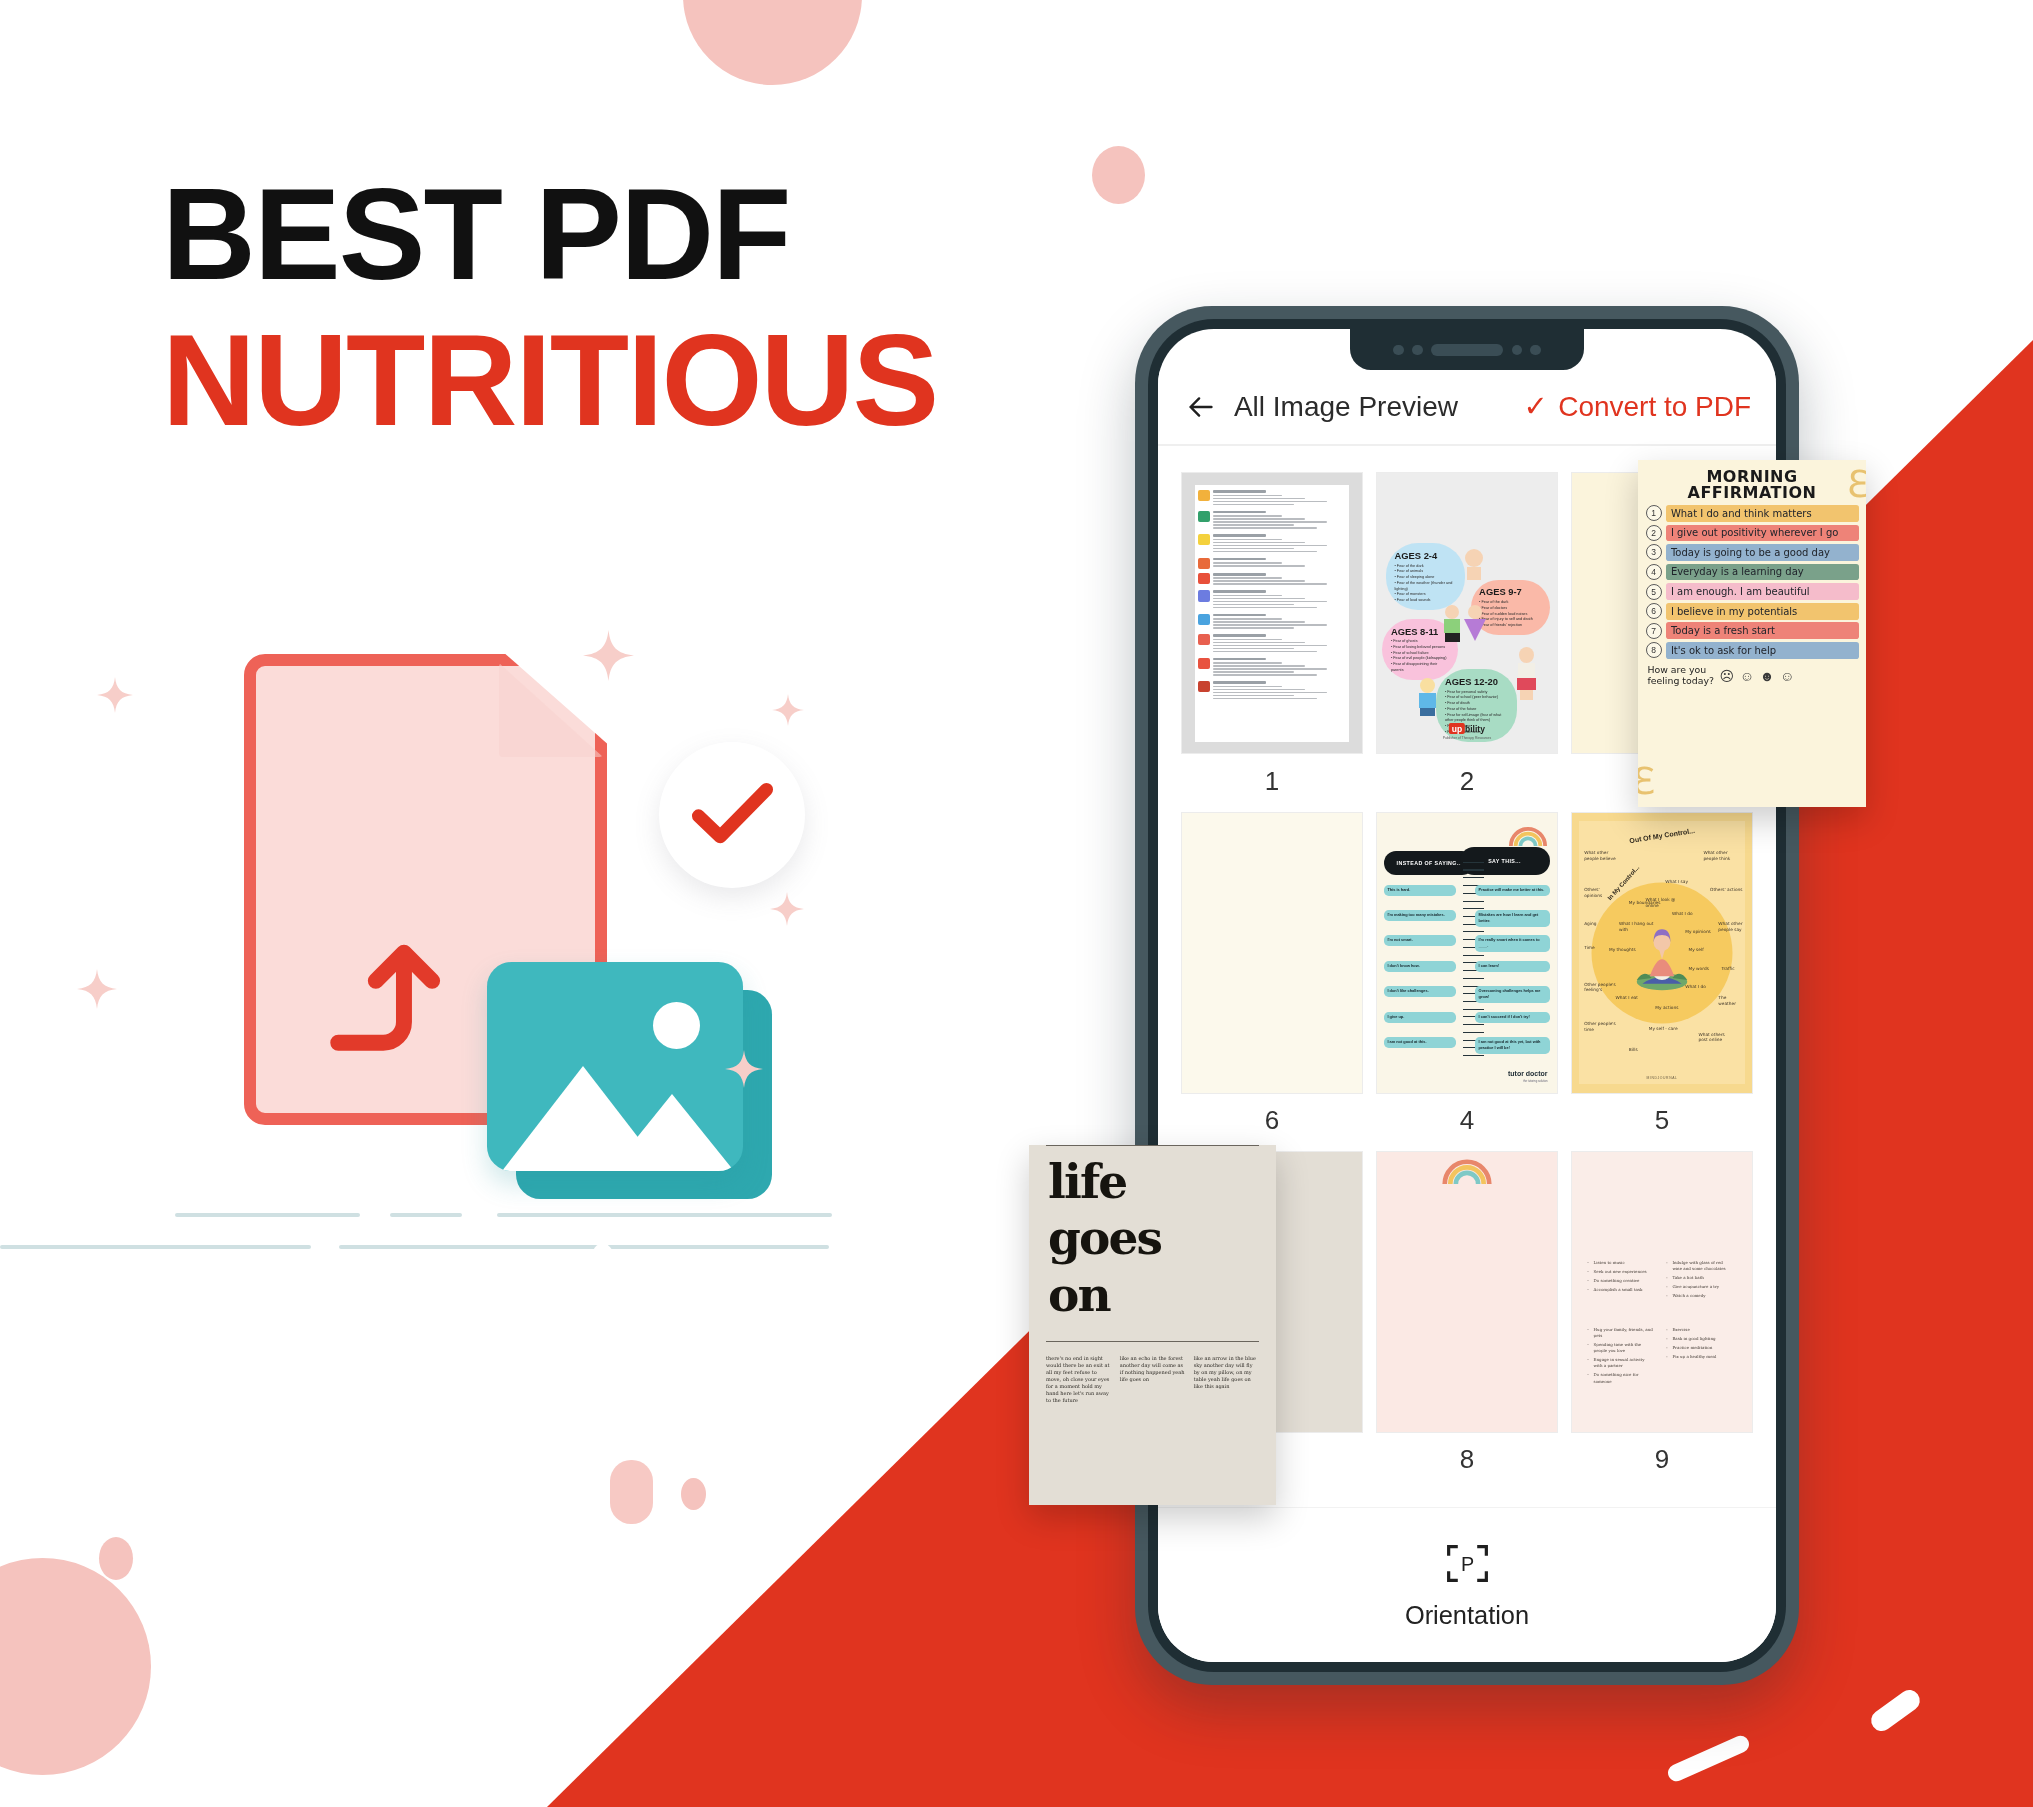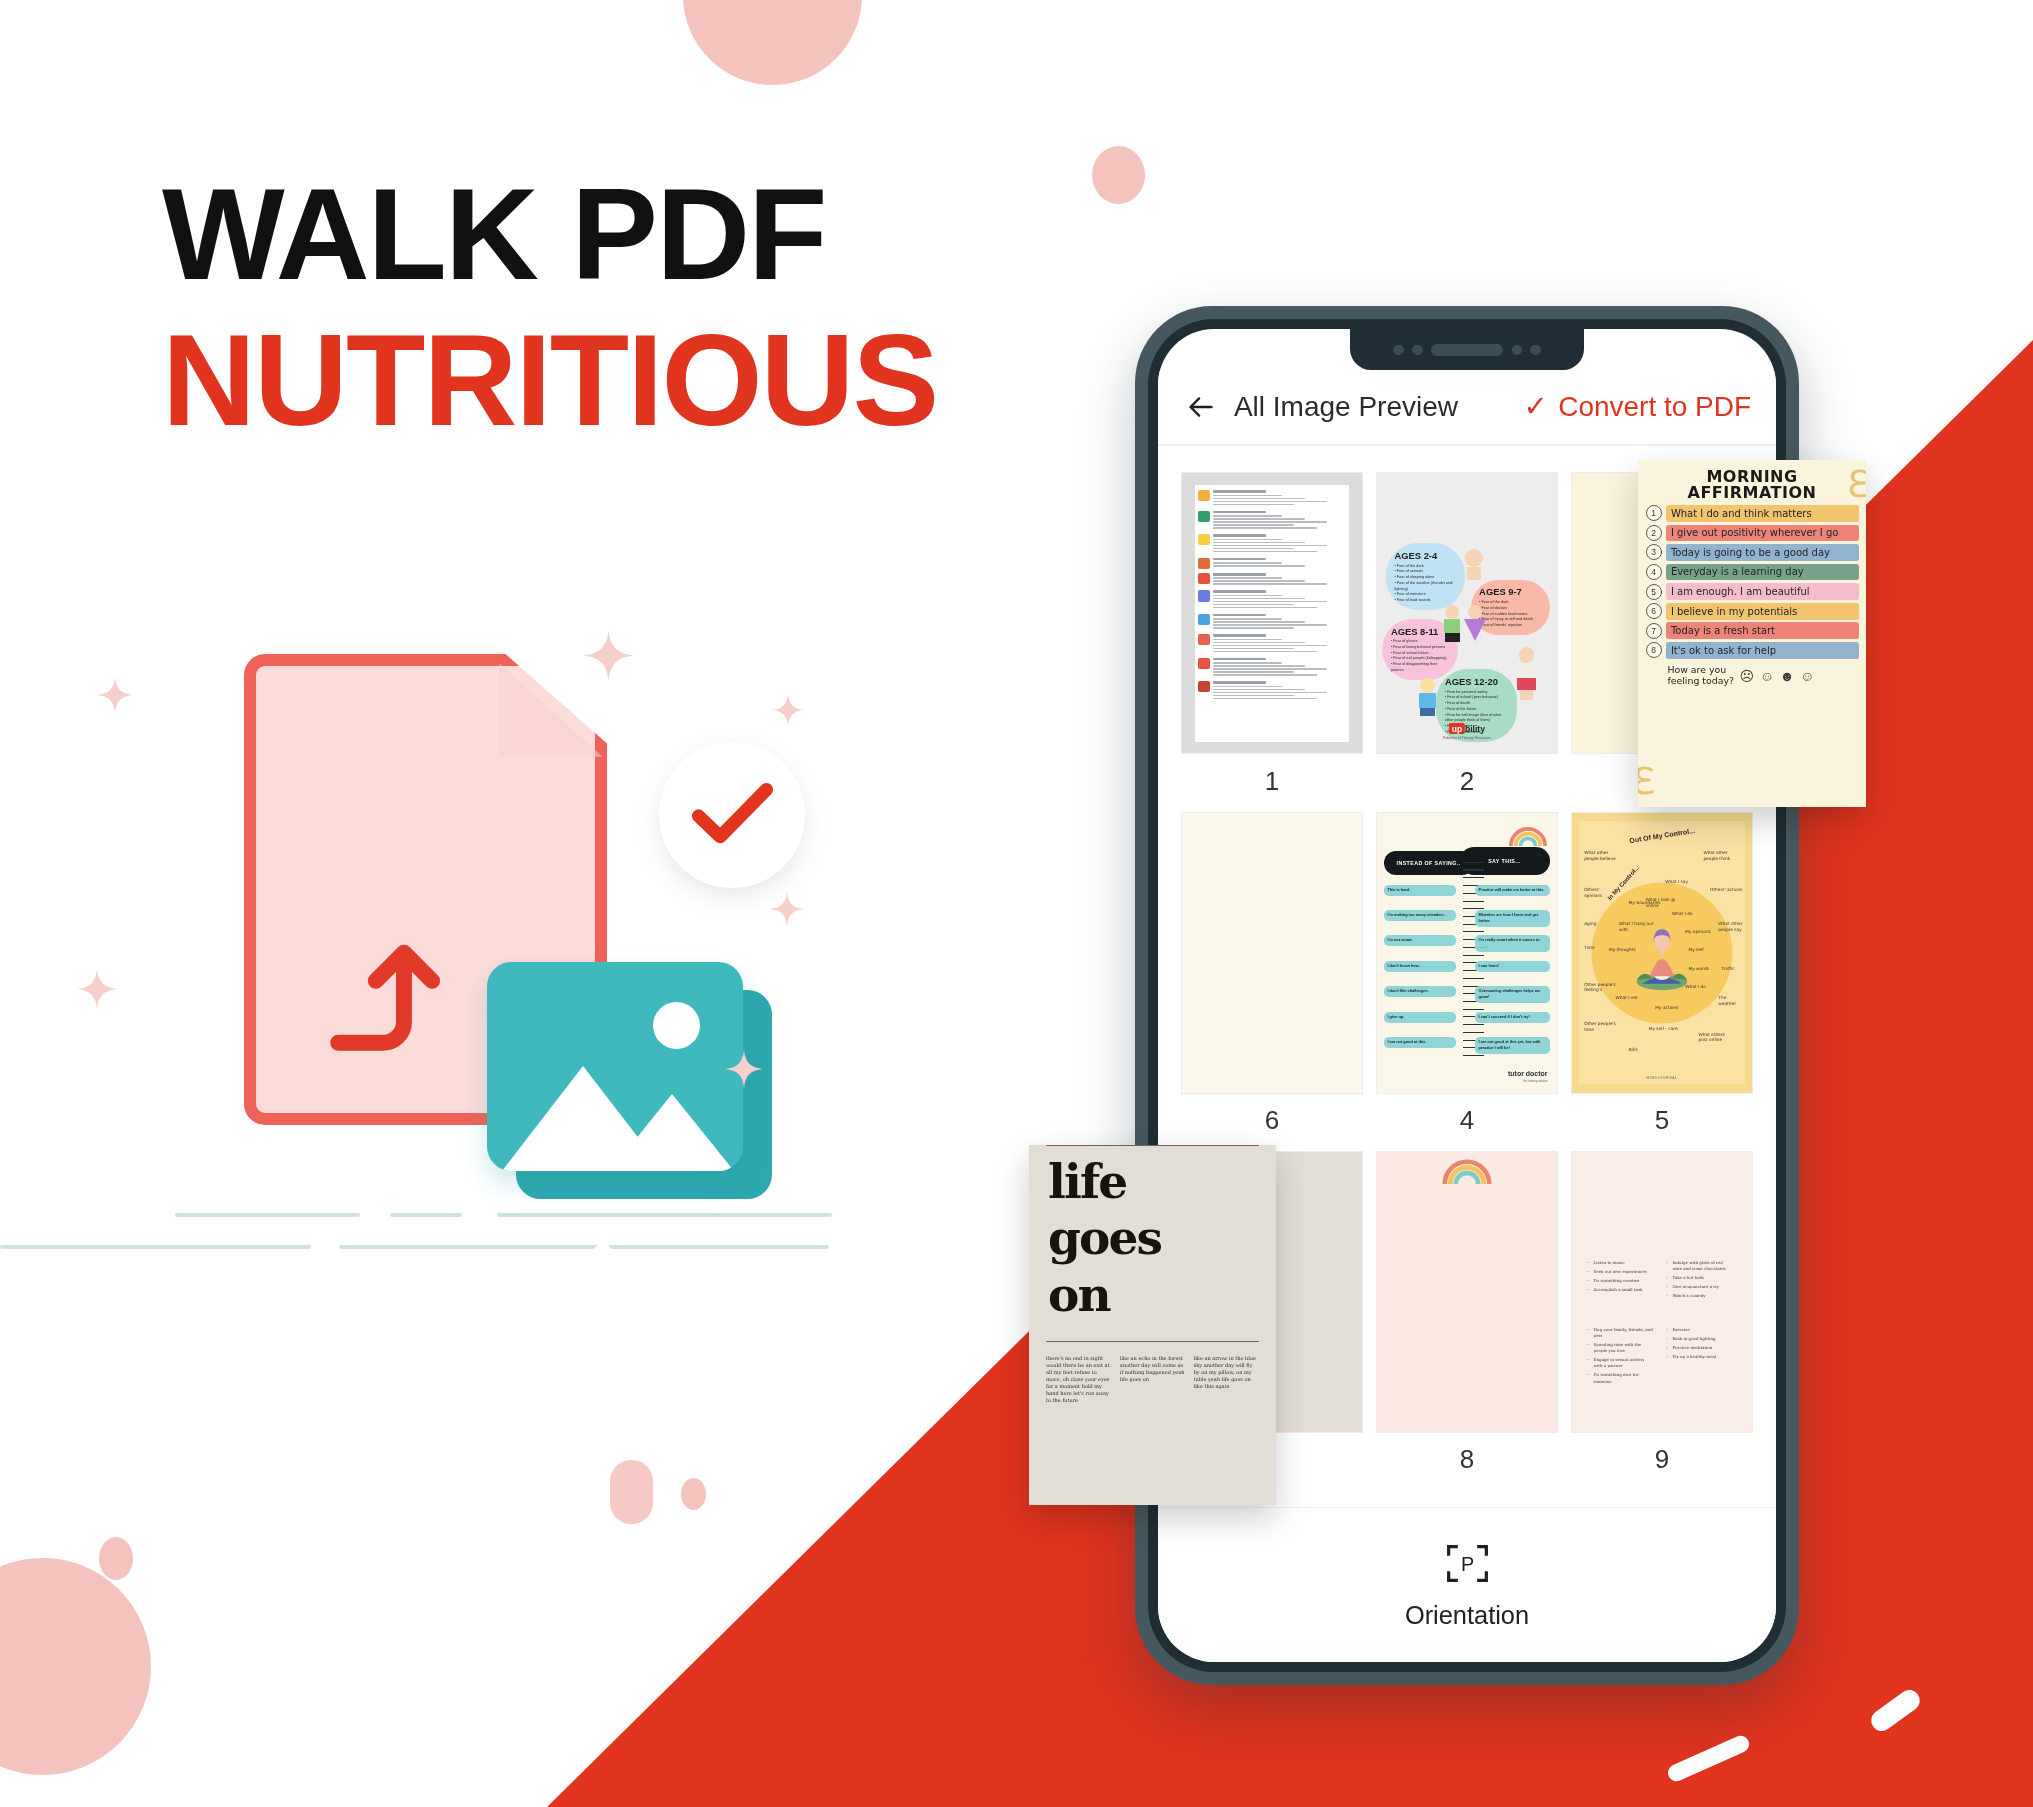--- a/index.html
+++ b/index.html
@@ -179,21 +179,21 @@
   .aff-row { display:flex; align-items:center; gap:4.7px; padding:0 7.5px; margin-bottom:2.8px; }
   .aff-num {
     flex:0 0 auto; width:16px; height:16px; border:0.9px solid #5a5a5a; border-radius:50%;
     font-size:8.5px; display:flex; align-items:center; justify-content:center; color:#333;
     background:rgba(255,255,255,.35);
   }
   .aff-txt {
     flex:1; font-size:10px; color:#20242b; line-height:1.12; padding:2.8px 4.7px;
     font-family:"DejaVu Sans", sans-serif; border-radius:2.8px;
   }
-  .aff-foot { display:flex; align-items:center; gap:5.6px; padding:3.8px 7.5px 0 9.4px;margin-left:20px; }
+  .aff-foot { display:flex; align-items:center; gap:5.6px; padding:3.8px 7.5px 0 9.4px; }
   .aff-foot-txt { font-size:9.4px; line-height:1.08; color:#1d1d1d; font-family:"DejaVu Sans", sans-serif; }
   .emoji { font-size:14px; color:#3a3a3a; }
   .squiggle { position:absolute; color:#E8C270; font-size:38px; font-family:"DejaVu Serif", serif; }
 
   
   .lg-top { display:flex; justify-content:space-between; align-items:flex-end;
             font-size:8.5px; color:#22201c; padding:45px 17px 3.8px 17px; font-family:"DejaVu Serif", serif; }
   .lg-rule { height:0.9px; background:#6a655d; margin:0 17px; }
   .lg-big { font-family:"DejaVu Serif", serif; font-weight:bold; font-size:47px; line-height:.88;
             color:#16140f; padding:15px 0 0 19px; letter-spacing:-1.9px; }
@@ -298,21 +298,21 @@
   <div class="under-line" style="left:497px;top:1213px;width:335px;"></div>
   <div class="under-line" style="left:0px;top:1245px;width:311px;"></div>
   <div class="under-line" style="left:339px;top:1245px;width:490px;"></div>
 </div>
 <div class="red-wedge"></div>
 <div class="wedge-brush" style="right:111px;bottom:87px;width:55px;height:21px;border-radius:10.4px;transform:rotate(-36deg);"></div>
 <div class="wedge-brush" style="right:282px;bottom:41px;width:87px;height:17px;border-radius:8.5px;transform:rotate(-24deg);"></div>
 <div class="wedge-brush" style="right:1384px;bottom:527px;width:66px;height:19px;border-radius:9.4px;transform:rotate(52deg);"></div>
 
 <div id="headline">
-  <div class="l1">WALK PDF</div>
+  <div class="l1">BEST PDF</div>
   <div class="l2">NUTRITIOUS</div>
 </div>
 
 <div id="illus">
   <div class="doc-shape"></div>
   <div class="doc-corner"></div>
   <svg class="arrow-svg" width="141" height="122" viewBox="0 0 150 130">
     <path d="M30 118 H78 a22 22 0 0 0 22 -22 V34" fill="none" stroke="#E23A2A" stroke-width="17" stroke-linecap="round"></path>
     <path d="M70 52 L100 22 L130 52" fill="none" stroke="#E23A2A" stroke-width="17" stroke-linecap="round" stroke-linejoin="round"></path>
   </svg>

